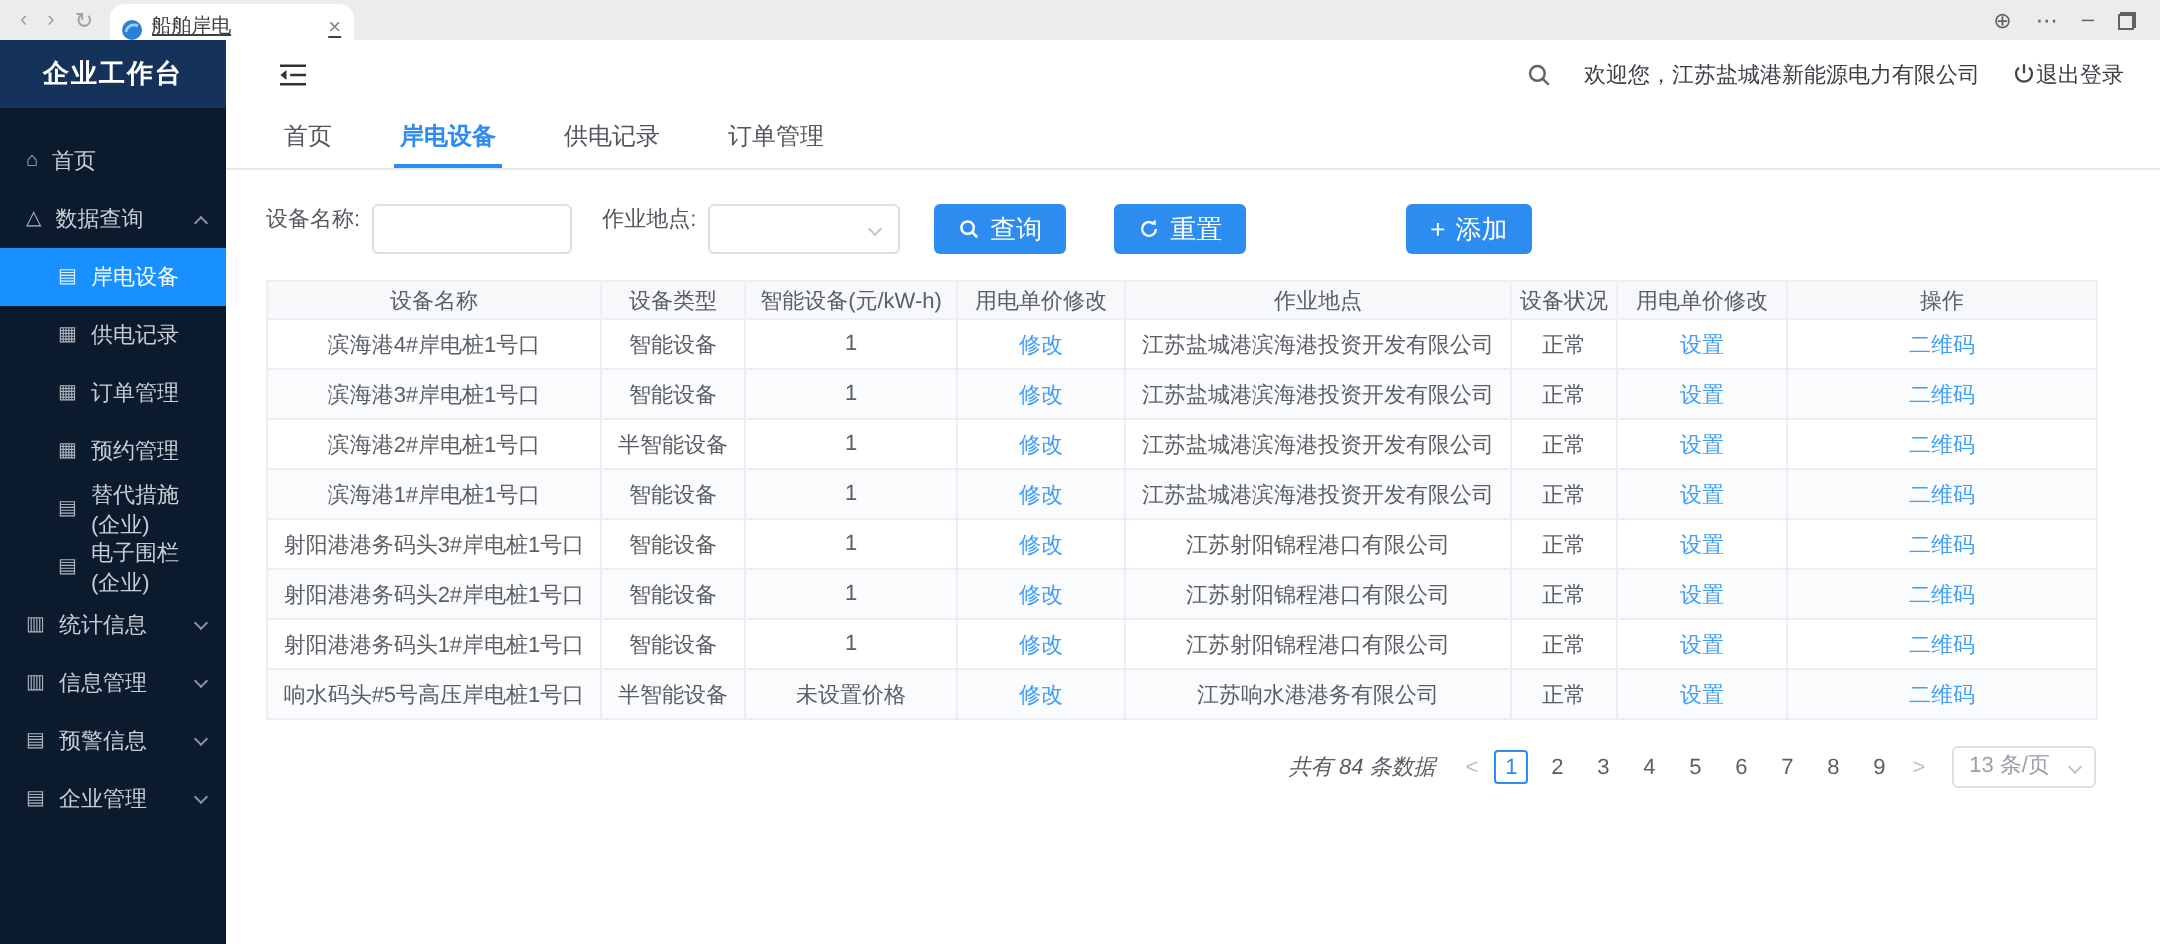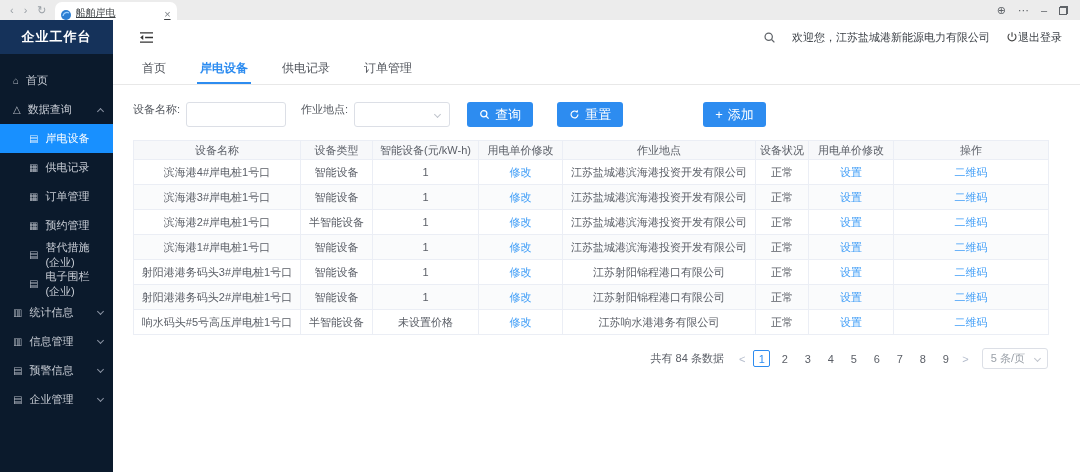--- a/index.html
+++ b/index.html
@@ -54,21 +54,21 @@
   .btn-reset { margin-left:24px; }
   .btn-add { margin-left:80px; }
 
   table { border-collapse:collapse; margin-top:13px; font-size:11px; color:#5a5e66; width:915px; table-layout:fixed; }
   th, td { border:1px solid #ebeef5; text-align:center; height:25px; padding:0 4px; font-weight:normal; overflow:hidden; white-space:nowrap; }
   th { background:#f7f8fa; height:19px; }
   tbody tr:nth-child(even) { background:#fafbfc; }
   .tlink { color:#419ef7; cursor:pointer;font-family:Liberation Serif, serif; }
 
   .pagination { width:915px; display:flex; justify-content:flex-end; align-items:center; margin-top:13px; font-size:11px; color:#5a5e66; }
-  .pg-total { margin-right:10px; }
+  .pg-total { margin-right:10px;font-style:italic; }
   .pg-chev { color:#b4bccc; padding:0 5px; cursor:pointer; }
   .pg-num { min-width:17px; height:17px; line-height:16px; text-align:center; border-radius:2px; cursor:pointer; margin:0 3px; border:1px solid transparent; }
   .pg-num.active { border-color:#2d8cf0; color:#2d8cf0; }
   .pg-size { position:relative; border:1px solid #dcdfe6; border-radius:3px; height:21px; line-height:19px; padding:0 22px 0 8px; margin-left:8px; color:#9aa0a8; cursor:pointer; }
   .pg-size .chev { top:7px; right:7px; }
 </style>
 </head>
 <body>
 
 <div class="screen">
@@ -297,20 +297,30 @@
                 <td>射阳港港务码头2#岸电桩1号口</td>
                 <td>智能设备</td>
                 <td>1</td>
                 <td><span class="tlink">修改</span></td>
                 <td>江苏射阳锦程港口有限公司</td>
                 <td>正常</td>
                 <td><span class="tlink">设置</span></td>
                 <td><span class="tlink">二维码</span></td>
               </tr>
               <tr>
+                <td>射阳港港务码头1#岸电桩1号口</td>
+                <td>智能设备</td>
+                <td>1</td>
+                <td><span class="tlink">修改</span></td>
+                <td>江苏射阳锦程港口有限公司</td>
+                <td>正常</td>
+                <td><span class="tlink">设置</span></td>
+                <td><span class="tlink">二维码</span></td>
+              </tr>
+              <tr>
                 <td>响水码头#5号高压岸电桩1号口</td>
                 <td>半智能设备</td>
                 <td>未设置价格</td>
                 <td><span class="tlink">修改</span></td>
                 <td>江苏响水港港务有限公司</td>
                 <td>正常</td>
                 <td><span class="tlink">设置</span></td>
                 <td><span class="tlink">二维码</span></td>
               </tr>
             </tbody>
@@ -325,21 +335,21 @@
               <span class="pg-num">3</span>
               <span class="pg-num">4</span>
               <span class="pg-num">5</span>
               <span class="pg-num">6</span>
               <span class="pg-num">7</span>
               <span class="pg-num">8</span>
               <span class="pg-num">9</span>
             </span>
           <span class="pg-chev">&gt;</span>
           <span class="pg-size">
-            <span>5 条/页</span>
+            <span>13 条/页</span>
             <i class="chev down"></i>
           </span>
         </div>
 
       </div>
     </div>
   </div>
 </div>
 
 </body></html>

